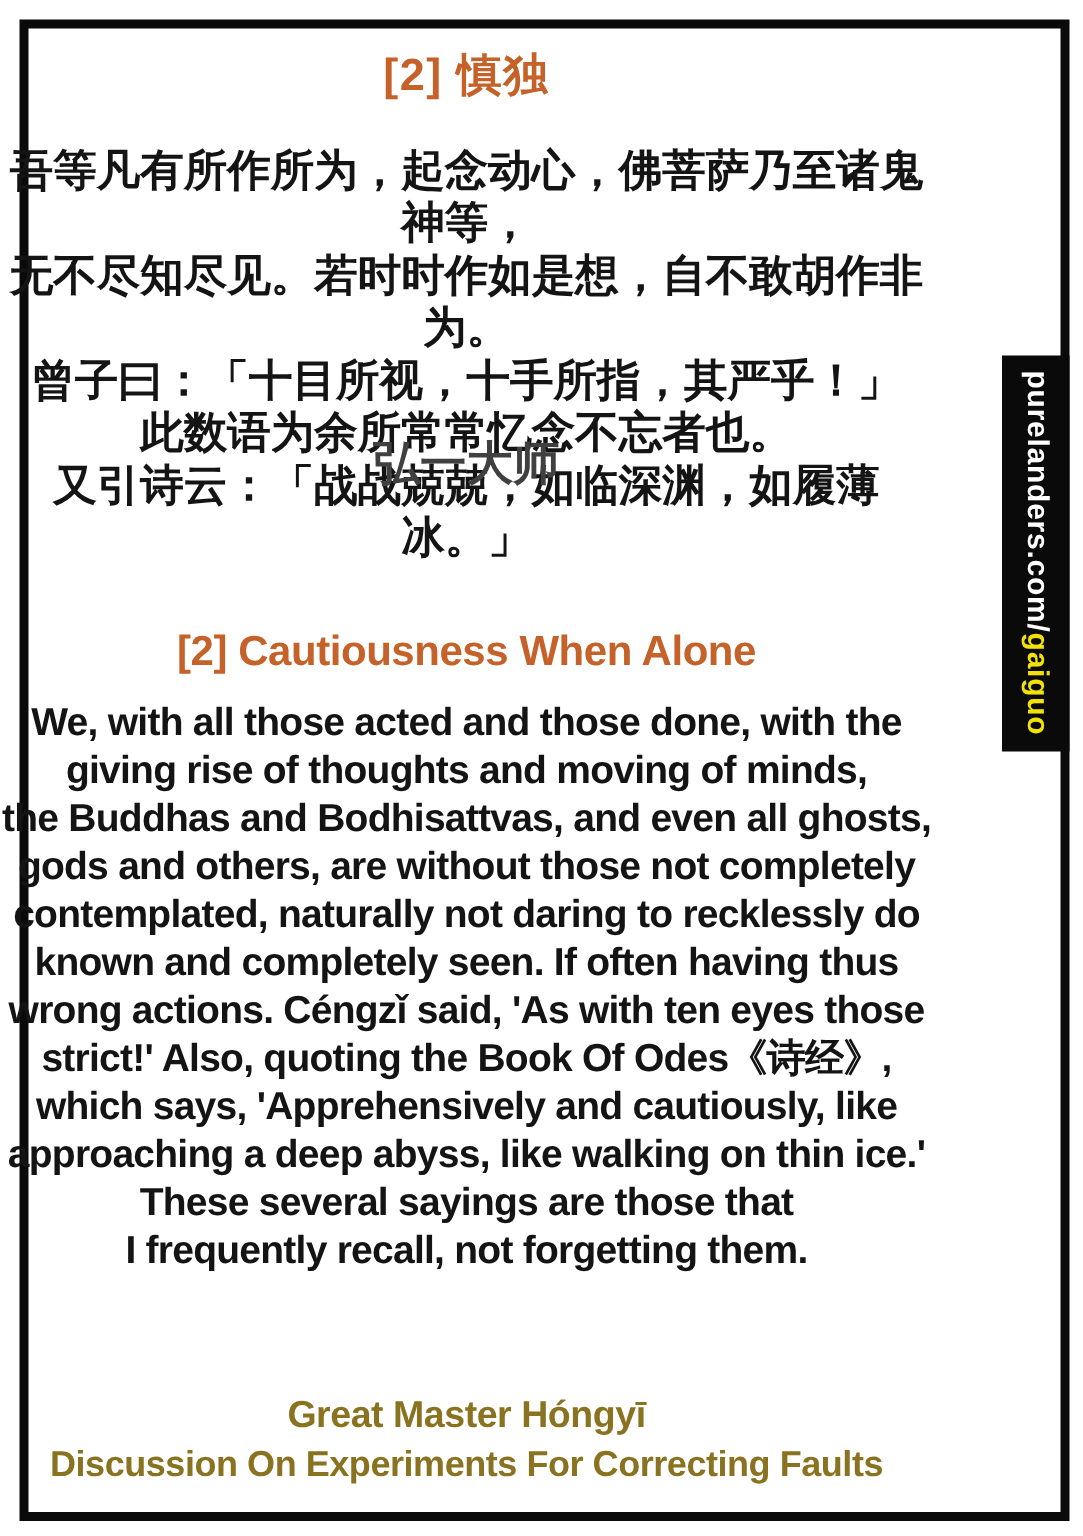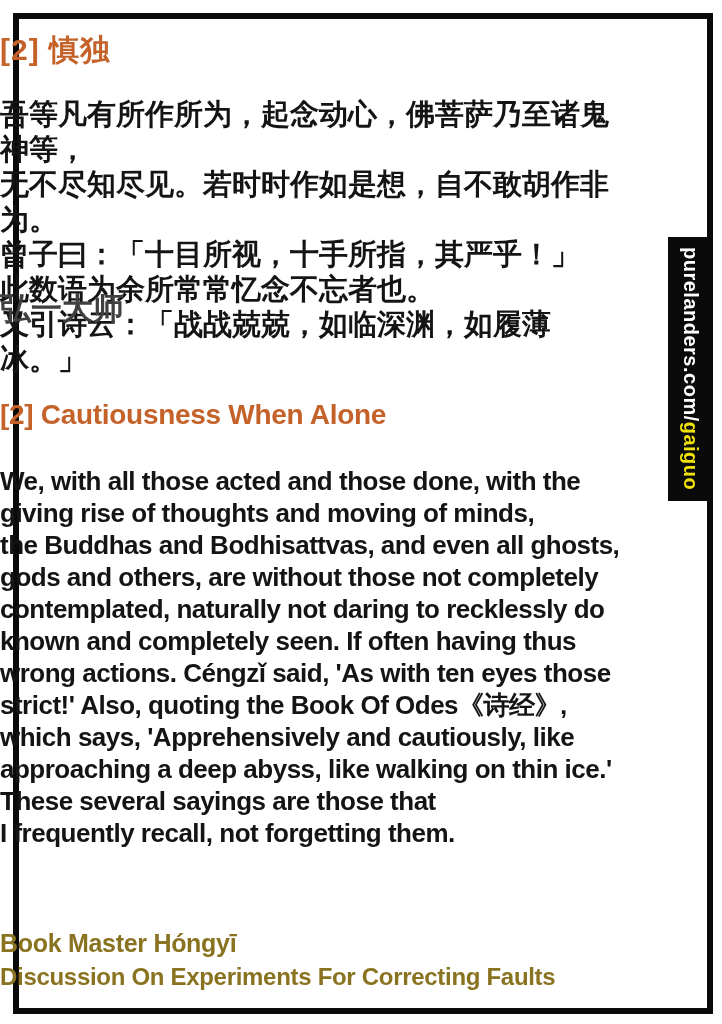--- a/index.html
+++ b/index.html
@@ -5,34 +5,34 @@
   html,body{margin:0;padding:0;}
   body{
     width:722px;height:1024px;position:relative;background:#ffffff;
     font-family:"Liberation Sans","DejaVu Sans",sans-serif;
     overflow:hidden;
   }
   .frame{
     position:absolute;left:13px;top:13px;width:700px;height:1001px;
     border:6px solid #0a0a0a;box-sizing:border-box;background:#ffffff;
   }
-  .centered{position:absolute;left:0;width:622px;}
+  .centered{position:absolute;left:0;width:622px;text-align:center;}
   .title-cn{
     top:30px;font-size:30px;font-weight:bold;color:#c4622a;
     letter-spacing:1px;
   }
   .cn-paragraph{
     top:97px;font-size:29px;font-weight:bold;color:#141414;
     line-height:35px;letter-spacing:0px;
   }
   .author-cn{
     top:289px;font-size:31px;font-weight:bold;color:#404040;line-height:40px;
   }
   .title-en{
-    top:399px;font-size:28px;font-weight:bold;color:#c4622a;
+    top:418px;font-size:28px;font-weight:bold;color:#c4622a;
     letter-spacing:-0.3px;
   }
   .en-paragraph{
     top:465px;font-size:26px;font-weight:bold;color:#141414;
     line-height:32px;letter-spacing:-0.5px;
   }
   .author-en{
     top:926px;font-size:25px;font-weight:bold;color:#8a7320;line-height:34px;
     letter-spacing:-0.3px;
   }
@@ -78,19 +78,19 @@
   <div>known and completely seen. If often having thus</div>
   <div>wrong actions. Céngzǐ said, 'As with ten eyes those</div>
   <div>strict!' Also, quoting the Book Of Odes《诗经》,</div>
   <div>which says, 'Apprehensively and cautiously, like</div>
   <div>approaching a deep abyss, like walking on thin ice.'</div>
   <div>These several sayings are those that</div>
   <div>I frequently recall, not forgetting them.</div>
 </div>
 
 <div class="centered author-en">
-  <div>Book Master Hóngyī</div>
+  <div>Great Master Hóngyī</div>
   <div class="work-line">Discussion On Experiments For Correcting Faults</div>
 </div>
 
 <div class="site-banner">
   <div class="vtext"><span>purelanders.com/</span><span class="hl">gaiguo</span></div>
 </div>
 
 </body></html>

